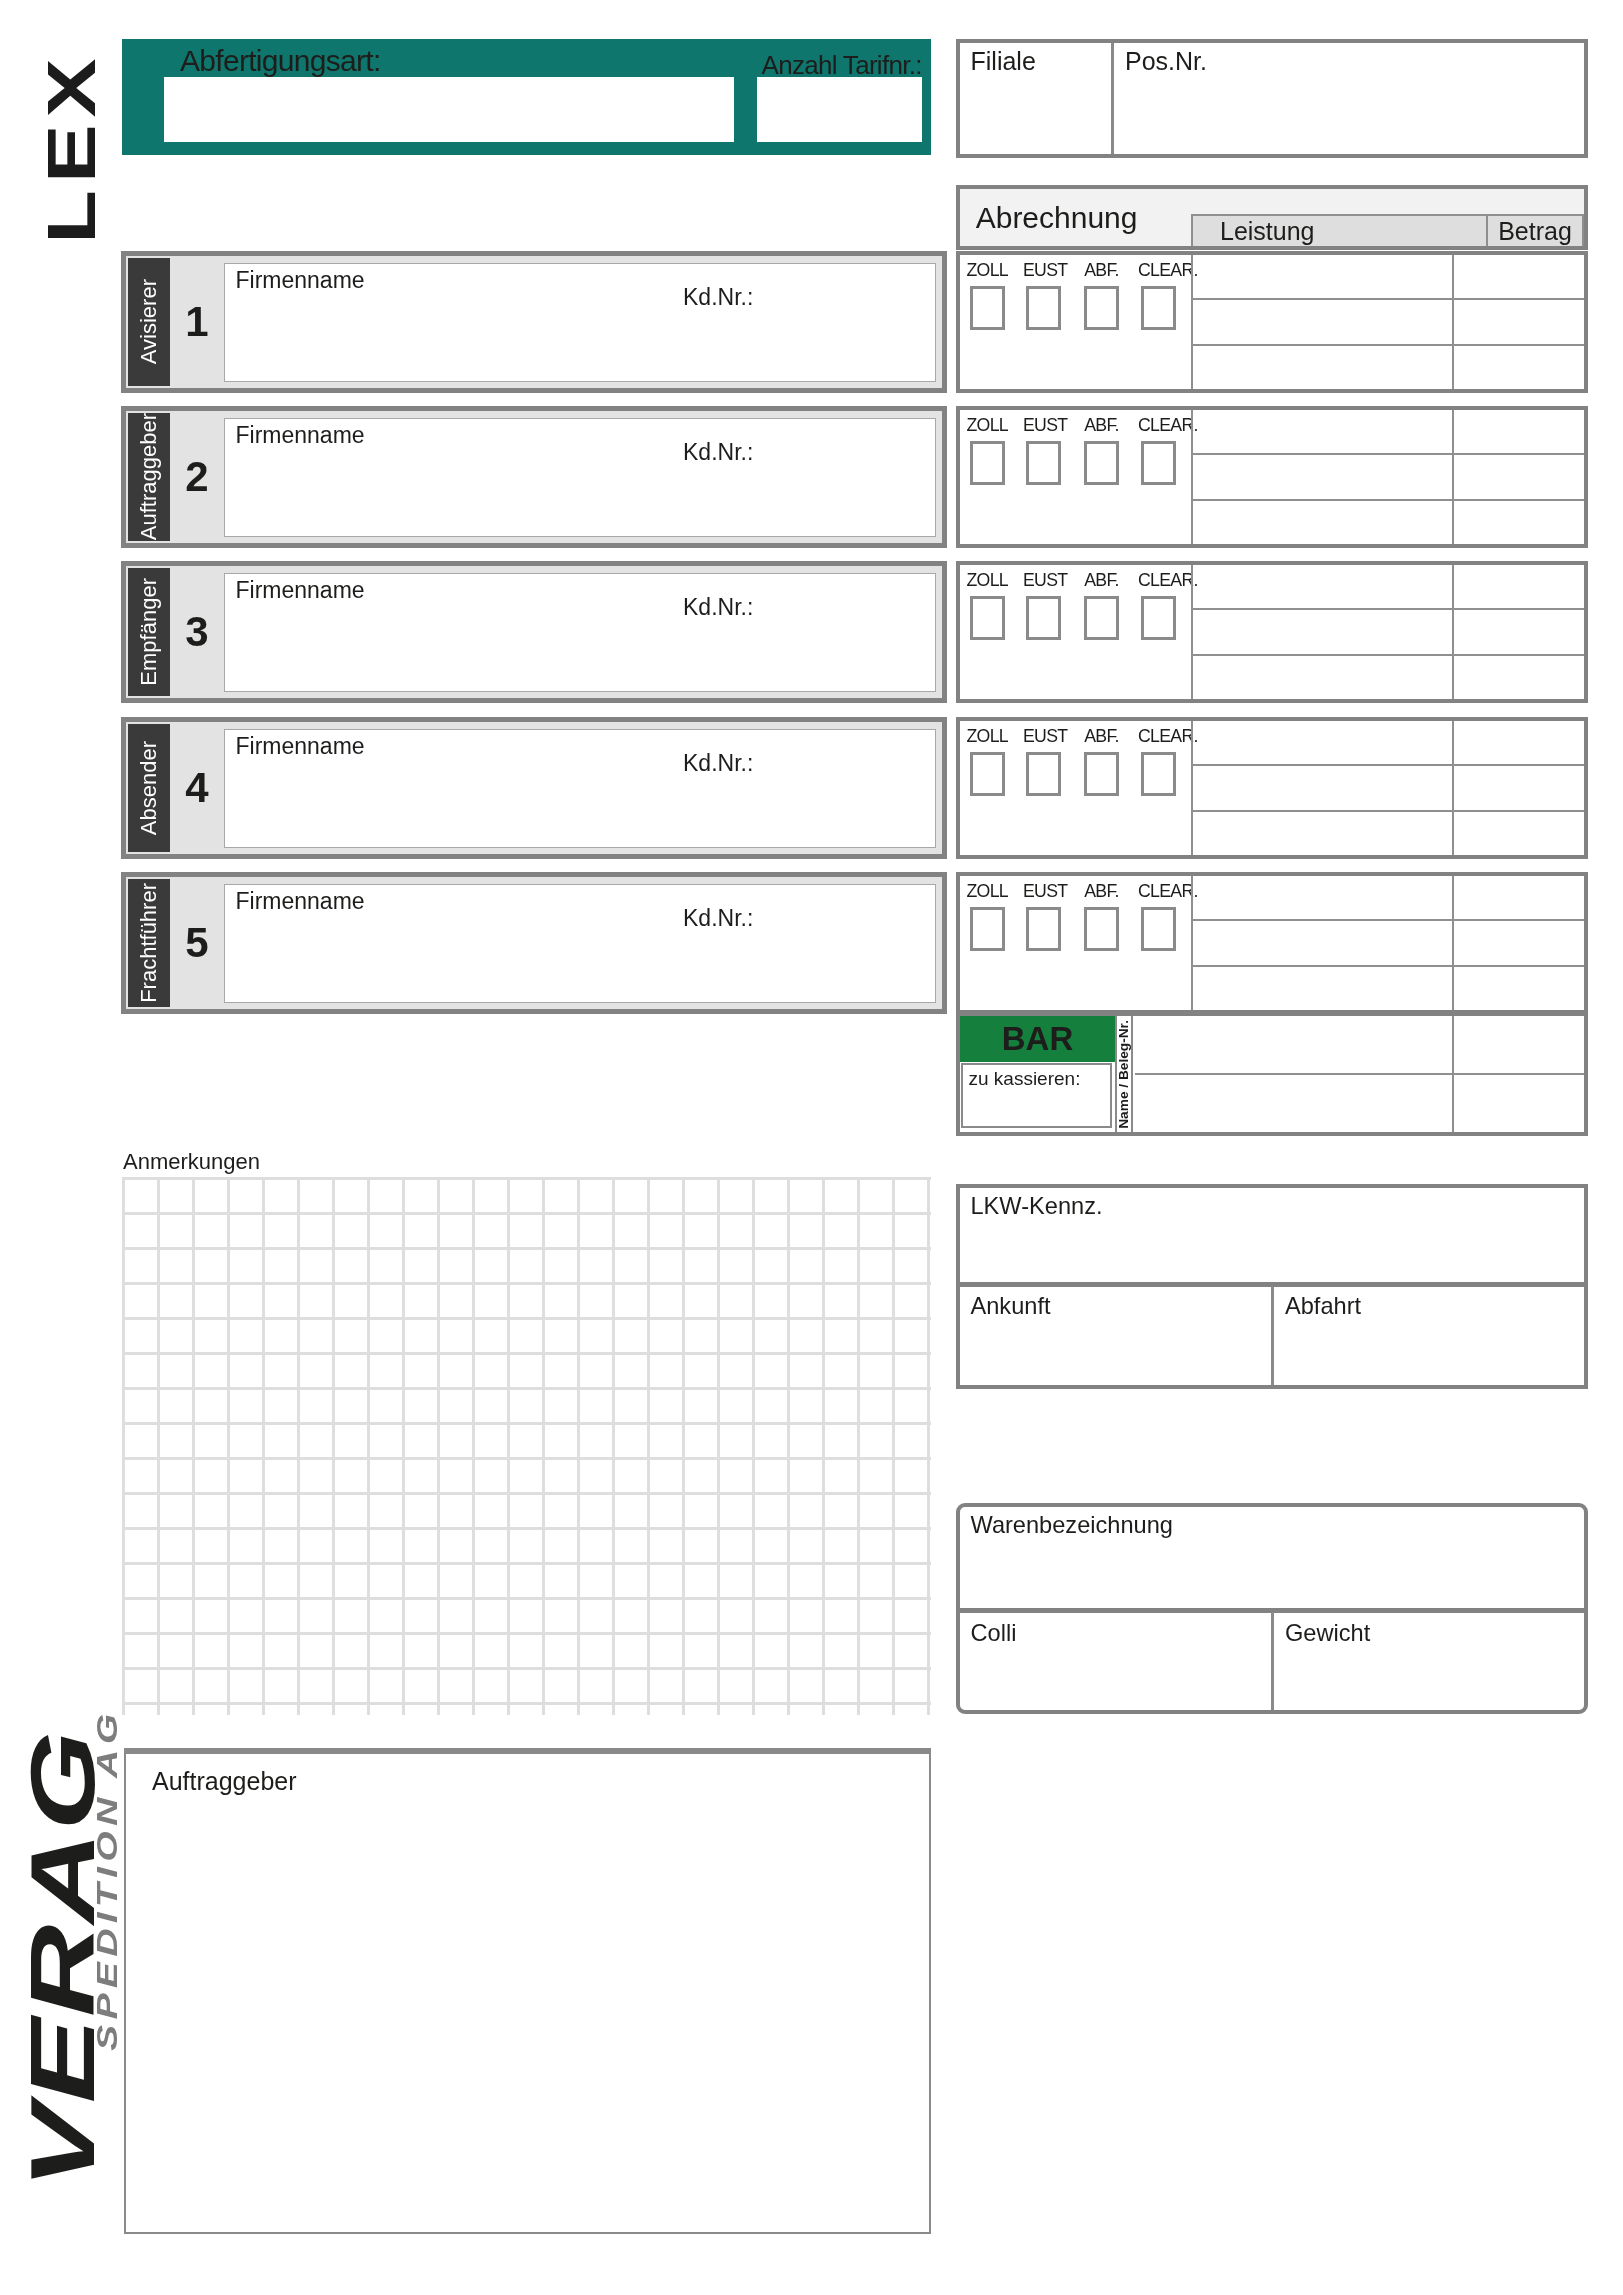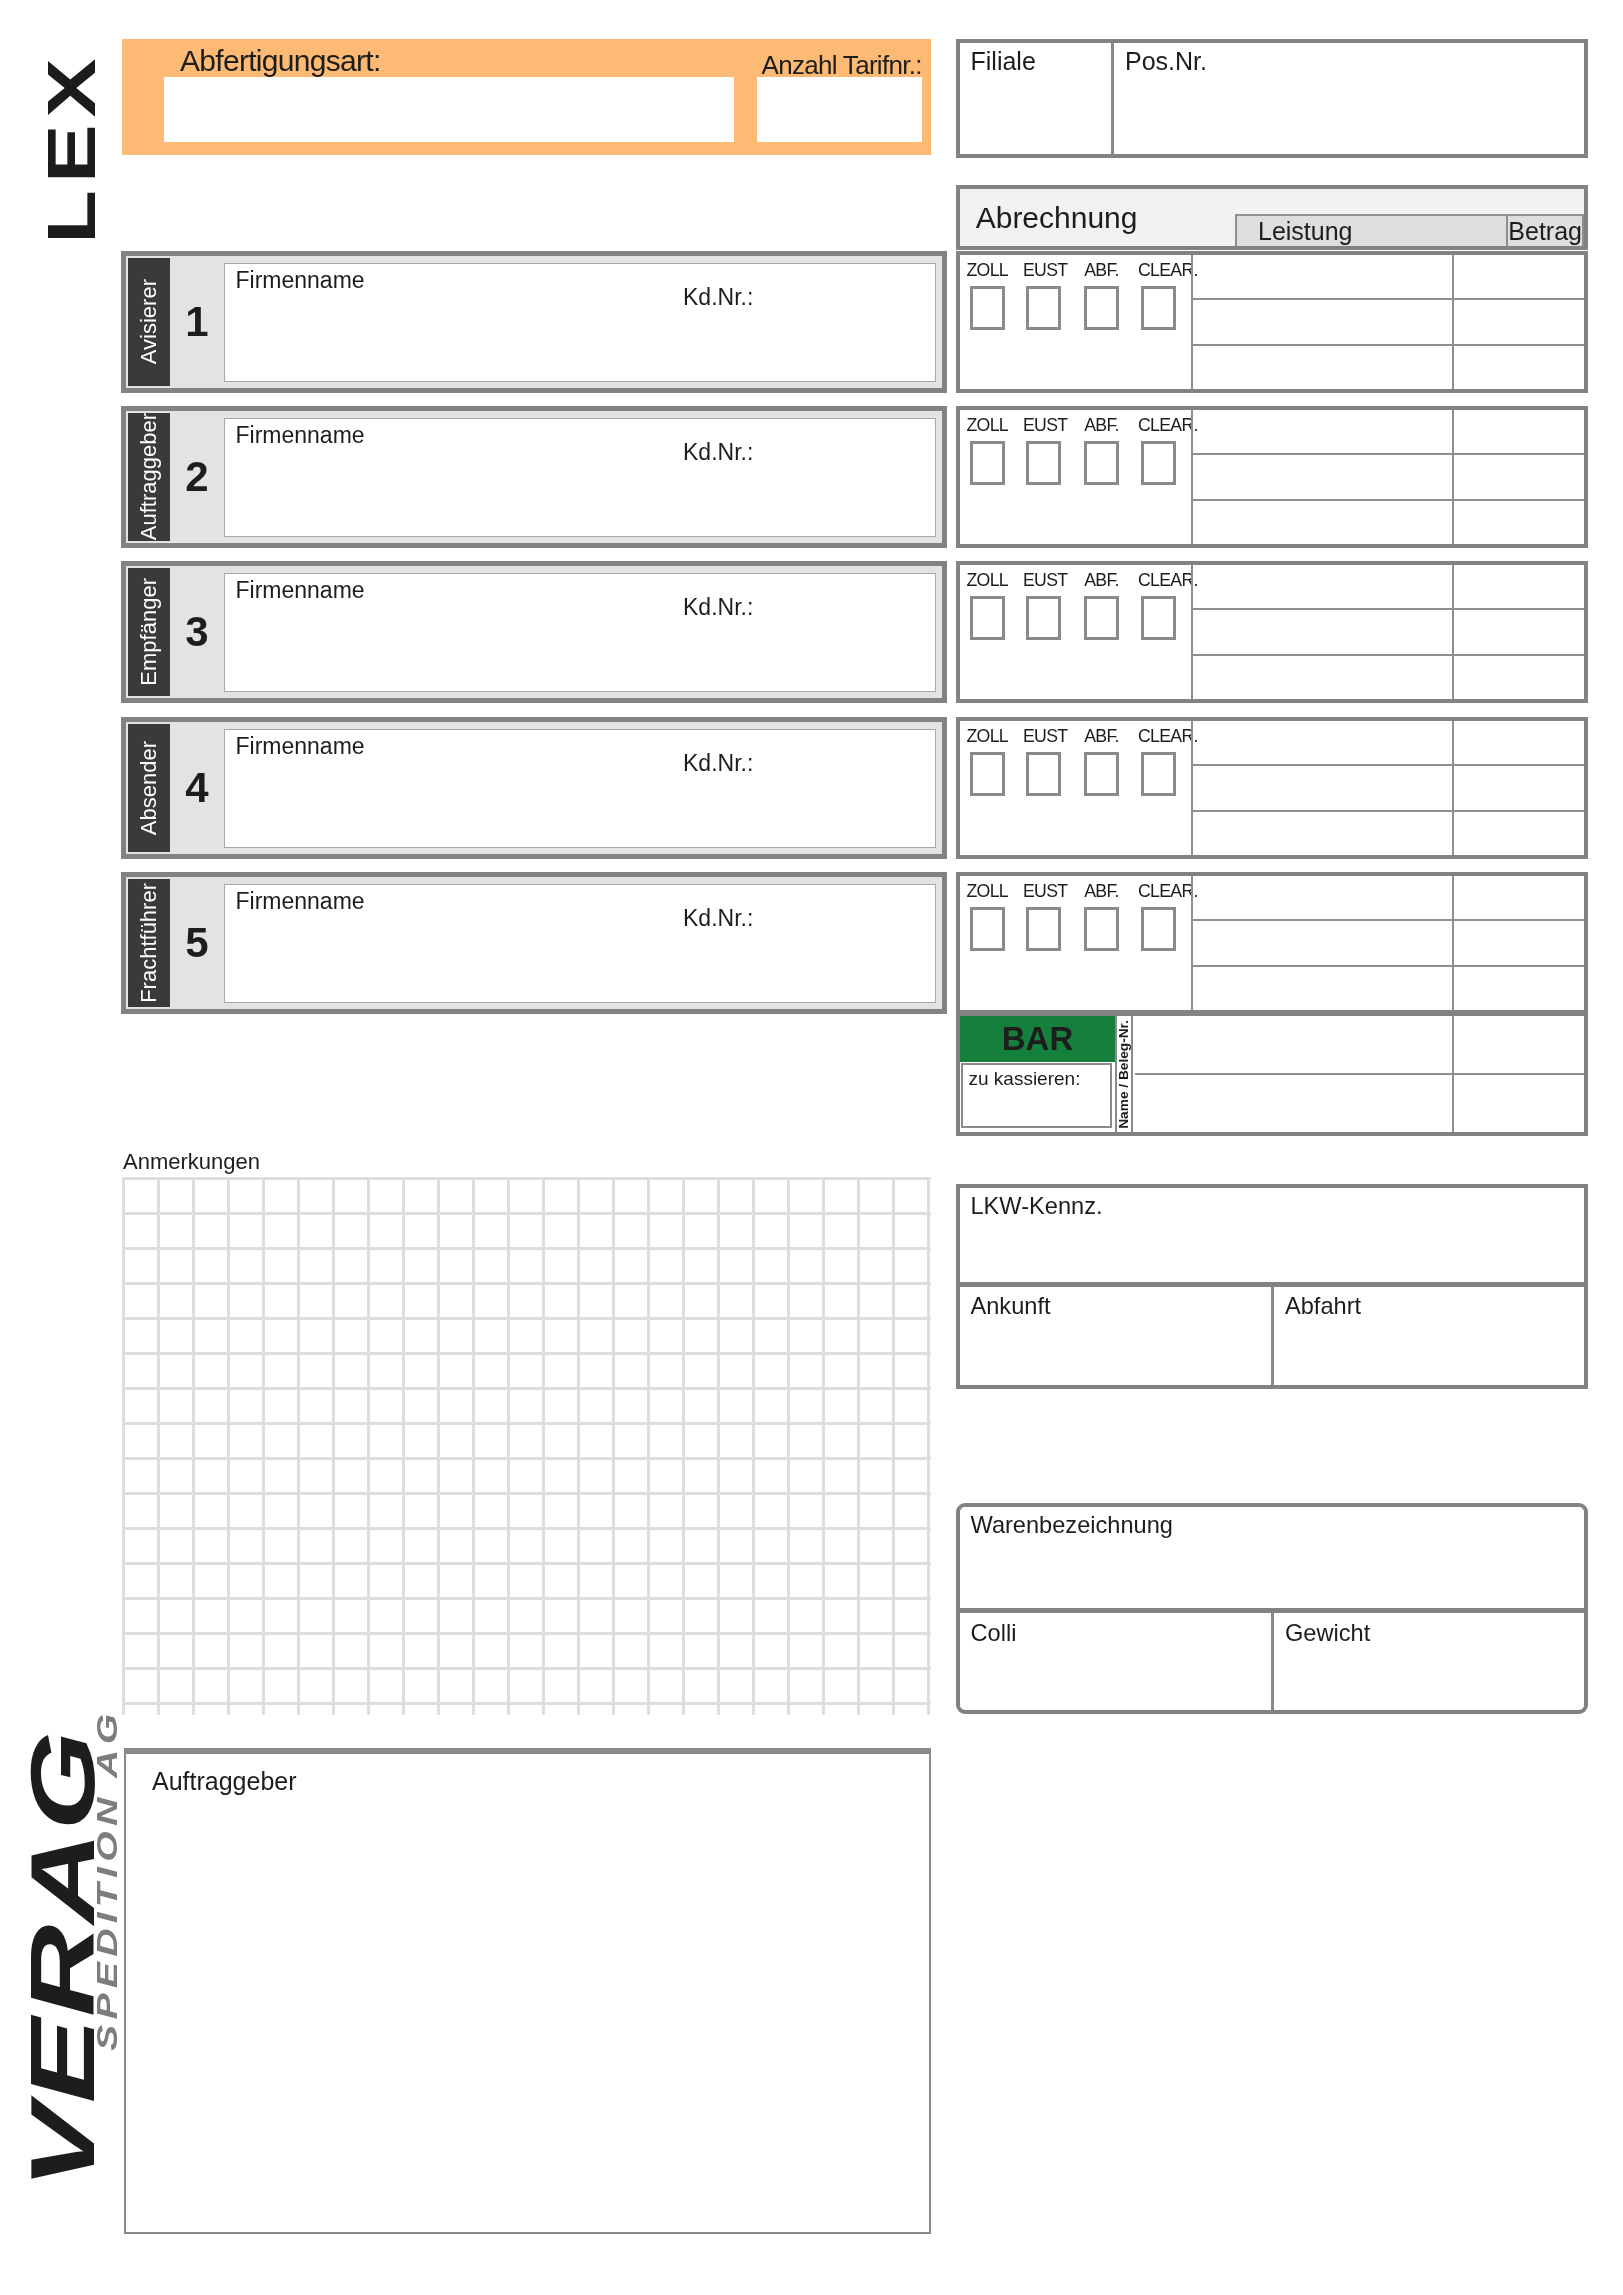--- a/index.html
+++ b/index.html
@@ -15,41 +15,41 @@
   #lex-logo .vtext{transform:rotate(180deg) scaleY(1.30);
         font-size:68px;font-weight:bold;letter-spacing:5.2px;color:#1c1c1c;}
   #verag-logo{left:29px;top:1700px;width:68px;height:520px;}
   #verag-logo .vtext{transform:rotate(180deg) scaleY(1.42);
         font-size:90px;font-weight:bold;font-style:italic;letter-spacing:0.7px;color:#1d1d1b;}
   #verag-sub{left:92px;top:1670px;width:30px;height:420px;}
   #verag-sub .vtext{transform:rotate(180deg) scaleY(1.35);
         font-size:29px;font-weight:bold;font-style:italic;letter-spacing:3.9px;color:#7d7d7d;}
 
   
-  #header-panel{left:122px;top:39px;width:809px;height:116px;background:#fdba74;}
+  #header-panel{left:122px;top:39px;width:809px;height:116px;background:#0f766e;}
   #abfertigungsart-label{position:absolute;left:58px;top:5.2px;font-size:30px;letter-spacing:-0.7px;}
   #abfertigungsart-input{position:absolute;left:42px;top:38px;width:570px;height:65px;background:#fff;}
   #anzahl-label{position:absolute;right:9.2px;top:10.5px;font-size:26px;letter-spacing:-0.7px;}
   #anzahl-input{position:absolute;left:635px;top:38px;width:165px;height:65px;background:#fff;}
 
   #filiale-box{left:956px;top:39px;width:632px;height:119px;background:#fff;
         border:4.6px solid #828282;box-sizing:border-box;}
   #filiale-divider{position:absolute;left:151px;top:0;bottom:0;width:2.6px;background:#8a8a8a;}
   #filiale-label{position:absolute;left:10.5px;top:3.9px;font-size:25px;}
   #posnr-label{position:absolute;left:165px;top:3.9px;font-size:25px;}
   .half-cell{position:absolute;top:0;bottom:0;}
 
   
   #abrechnung-box{left:956px;top:185px;width:632px;height:65px;background:#f2f2f2;
         border:4.6px solid #828282;box-sizing:border-box;}
   #abrechnung-title{position:absolute;left:15.7px;top:50%;transform:translateY(-50%);font-size:30px;}
   #hdr-cells{position:absolute;left:231px;right:0;top:25px;bottom:0;display:flex;}
   .hdr-cell{background:#dedede;border:2.6px solid #8f8f8f;border-bottom:none;box-sizing:border-box;
         font-size:25px;display:flex;align-items:center;}
-  #hdr-leistung{width:297px;padding-left:21px;margin-left:44px;}
+  #hdr-leistung{width:297px;padding-left:27px;}
   #hdr-betrag{flex:1;border-left:none;justify-content:center;}
 
   
   .party-left{left:121px;width:826px;height:142px;background:#e3e3e3;
         border:5.2px solid #828282;box-sizing:border-box;}
   .party-strip{position:absolute;left:2px;top:2px;bottom:2px;width:42px;background:#3a3a3a;}
   .party-strip .vtext{font-size:22px;color:#fff;}
   .party-number{position:absolute;left:46px;top:0;bottom:0;width:50px;
         display:flex;align-items:center;justify-content:center;font-size:42px;font-weight:bold;}
   .party-input{position:absolute;left:98px;top:6.5px;right:6.5px;bottom:6.5px;background:#fff;

